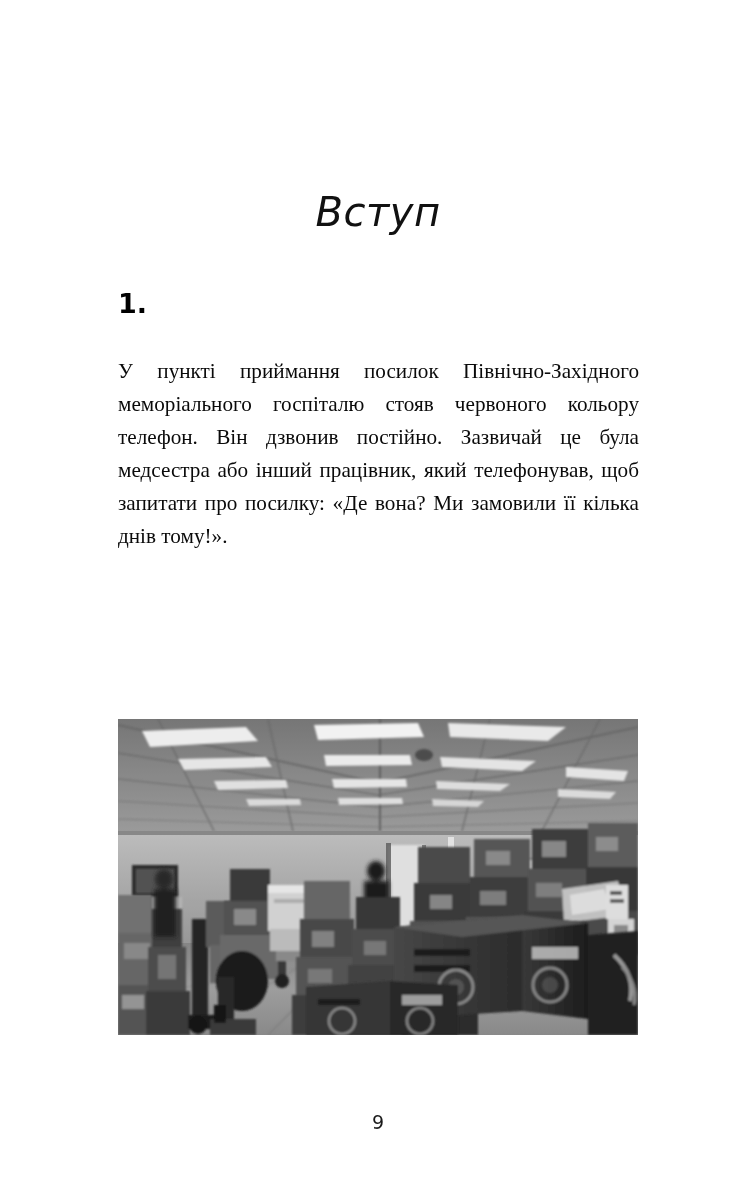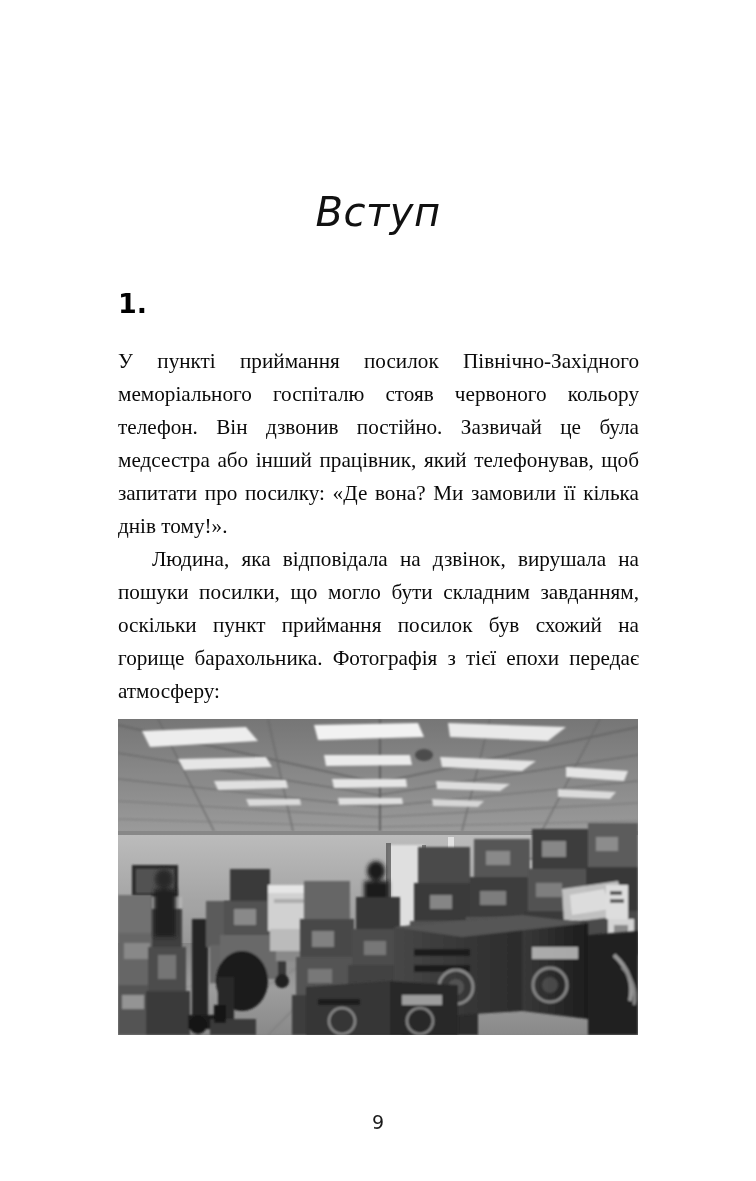--- a/index.html
+++ b/index.html
@@ -44,21 +44,21 @@
     font-weight: bold;
     font-size: 27px;
     line-height: 32px;
     color: #000000;
   }
 
   
   .body-block {
     position: absolute;
     left: 118px;
-    top: 345px;
+    top: 355px;
     width: 521px;
   }
   .para {
     margin: 0;
     font-family: "Liberation Serif", serif;
     font-size: 21.2px;
     line-height: 33px;
     text-align: justify;
     text-justify: inter-word;
     color: #0a0a0a;
@@ -101,21 +101,20 @@
 <body>
 
 <div class="page">
 
   <div class="chapter-title">Вступ</div>
 
   <div class="section-number">1.</div>
 
   <div class="body-block">
     <p class="para">У пункті приймання посилок Північно-Західного меморіального госпіталю стояв червоного кольору телефон. Він дзвонив постійно. Зазвичай це була медсестра або інший працівник, який телефонував, щоб запитати про посилку: «Де вона? Ми замовили її кілька днів тому!».</p>
-    <p class="para indent">Людина, яка відповідала на дзвінок, вирушала на пошуки посилки, що могло бути складним завданням, оскільки пункт приймання посилок був схожий на горище барахольника. Фотографія з тієї епохи передає атмосферу:</p>
   </div>
 
   <figure class="photo" style="margin:0">
     <svg viewBox="0 0 520 316" preserveAspectRatio="none">
       <defs>
         <linearGradient id="ceilGrad" x1="0" y1="0" x2="0" y2="1">
           <stop offset="0" stop-color="#7b7b7b"></stop>
           <stop offset="1" stop-color="#a2a2a2"></stop>
         </linearGradient>
         <linearGradient id="wallGrad" x1="0" y1="0" x2="0" y2="1">

